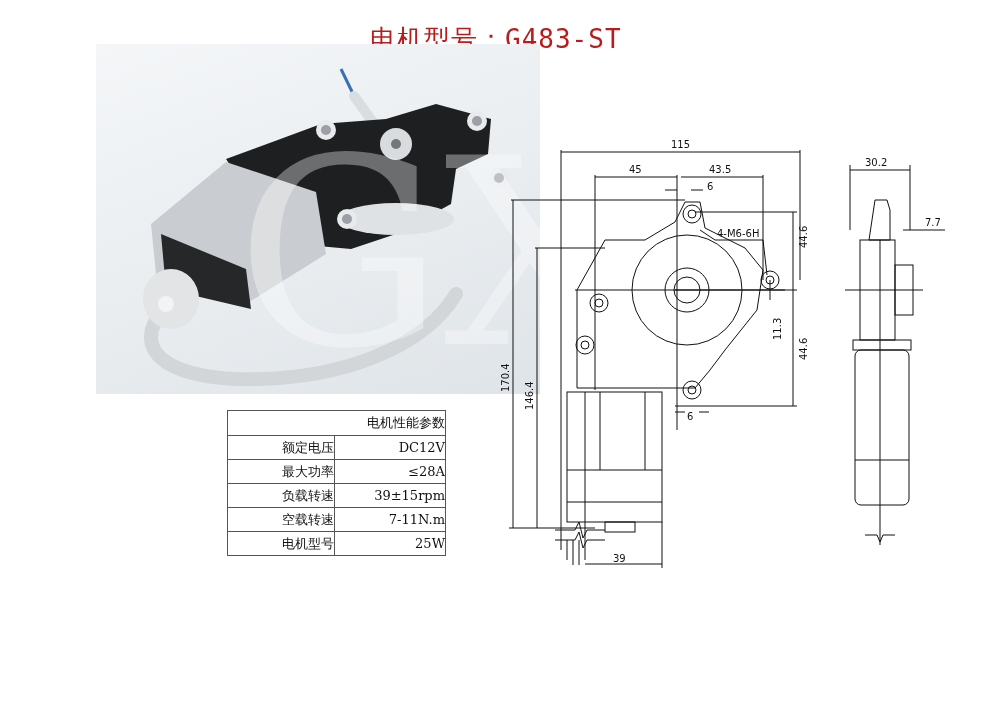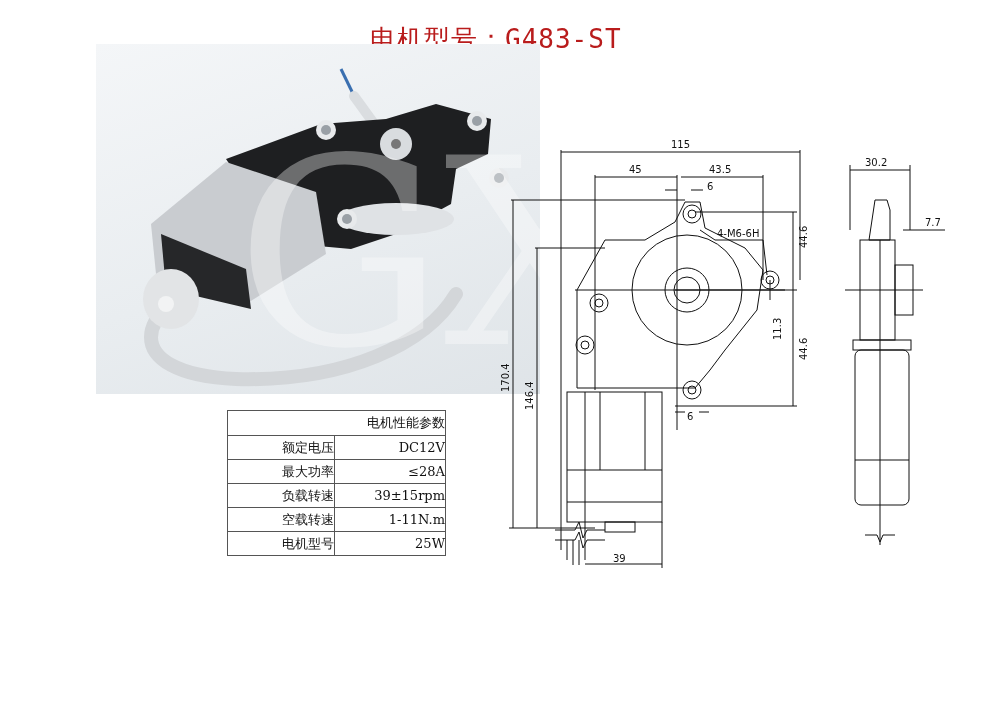--- a/index.html
+++ b/index.html
@@ -68,21 +68,21 @@
   <tr>
         <td class="k">最大功率</td>
         <td class="v">≤28A</td>
       </tr>
   <tr>
         <td class="k">负载转速</td>
         <td class="v">39±15rpm</td>
       </tr>
   <tr>
         <td class="k">空载转速</td>
-        <td class="v">1-11N.m</td>
+        <td class="v">7-11N.m</td>
       </tr>
   <tr>
         <td class="k">电机型号</td>
         <td class="v">25W</td>
       </tr>
 </tbody>
   </table>
 
 <svg class="drawing" width="330" height="450" viewBox="0 0 330 450">
   <g stroke="#111" stroke-width="1" fill="none">

